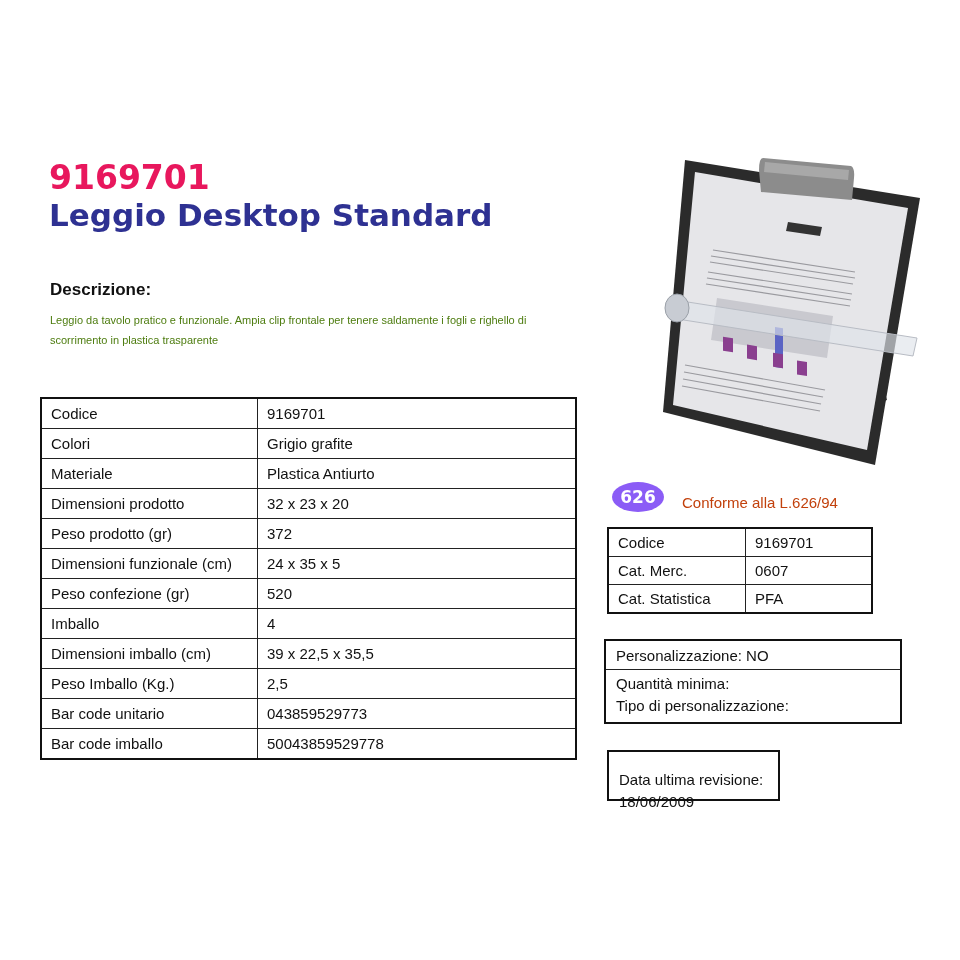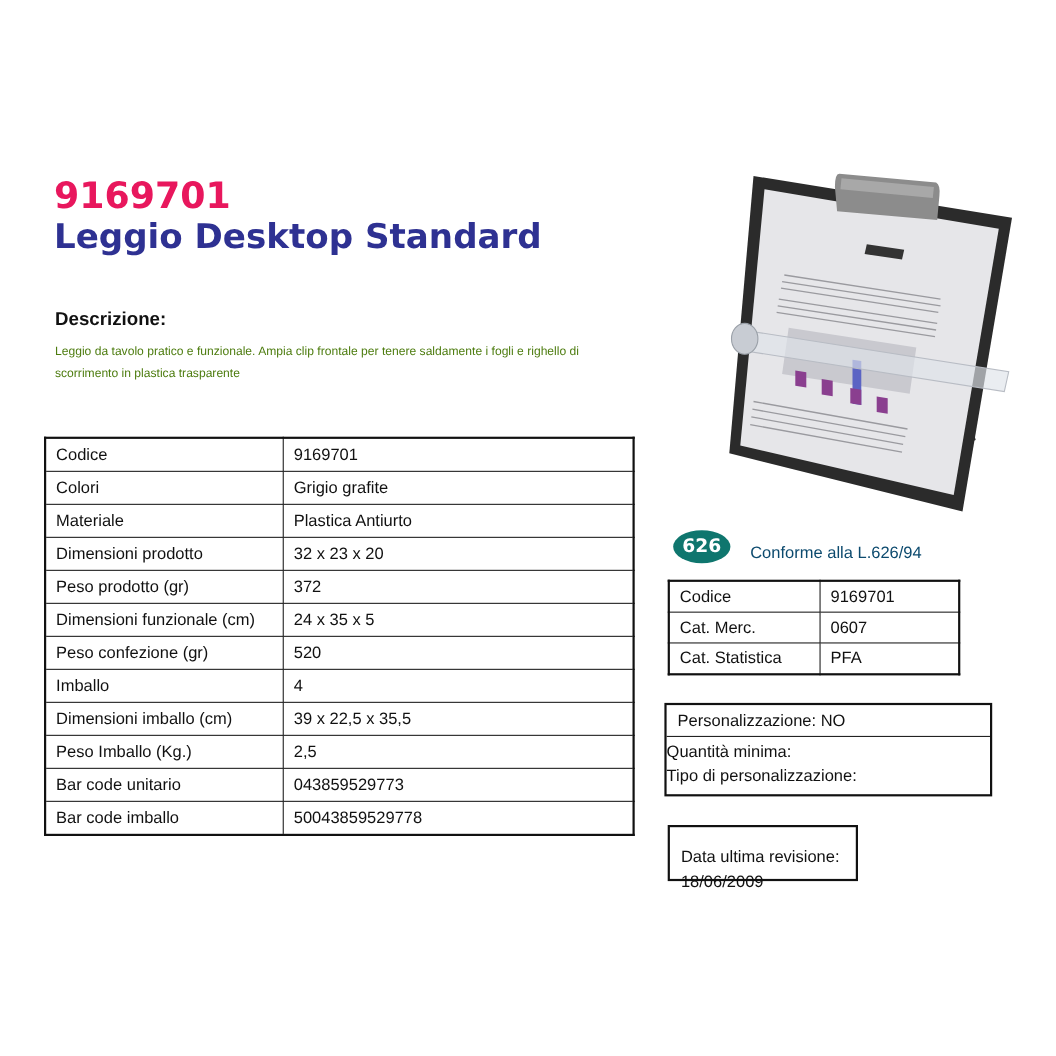--- a/index.html
+++ b/index.html
@@ -15,31 +15,31 @@
   .desc-text { position: absolute; left: 50px; top: 310px; width: 520px; font-size: 11px; line-height: 20px; color: #4d7c0f; }
 
   table { border-collapse: collapse; position: absolute; }
   td { font-size: 15px; padding: 0 0 0 9px; color: #111; vertical-align: middle; margin-left: 16px; }
 
   .main-table { left: 40px; top: 397px; width: 537px; border: 2.5px solid #111; }
   .main-table td { height: 29px; border: 1.2px solid #222; }
   .main-table td.lbl { width: 206px; }
 
   .badge { position: absolute; left: 612px; top: 482px; width: 52px; height: 30px; border-radius: 50%;
-           background: #0f766e; color: #ffffff; font-weight: bold; font-size: 17px;
+           background: #8b5cf6; color: #ffffff; font-weight: bold; font-size: 17px;
            text-align: center; line-height: 30px; font-family: "DejaVu Sans", sans-serif; }
-  .conforme { position: absolute; left: 682px; top: 494px; font-size: 15px; color: #0c4a6e; text-align: center; }
+  .conforme { position: absolute; left: 682px; top: 494px; font-size: 15px; color: #c2410c; text-align: center; }
 
   .cat-table { left: 607px; top: 527px; width: 266px; border: 2.5px solid #111; }
   .cat-table td { height: 27px; border: 1.2px solid #222; }
   .cat-table td.lbl { width: 127px; }
 
   .pers-box { position: absolute; left: 604px; top: 639px; width: 294px; height: 81px; border: 2.5px solid #111; }
   .pers-row1 { height: 28px; border-bottom: 1.2px solid #222; padding-left: 10px; font-size: 15px; line-height: 30px; }
-  .pers-row2 { font-size: 15px; line-height: 22px; padding-top: 3px; }
+  .pers-row2 { padding-left: 10px; font-size: 15px; line-height: 22px; padding-top: 3px; }
 
   .rev-box { position: absolute; left: 607px; top: 750px; width: 173px; height: 51px; border: 2.5px solid #111;
              padding-left: 10px; box-sizing: border-box; font-size: 15px; line-height: 22px; padding-top: 17px; }
 
   .product-image { position: absolute; left: 655px; top: 150px; width: 270px; height: 320px; }
 </style>
 </head>
 <body>
 
 <div class="code-title">9169701</div>

